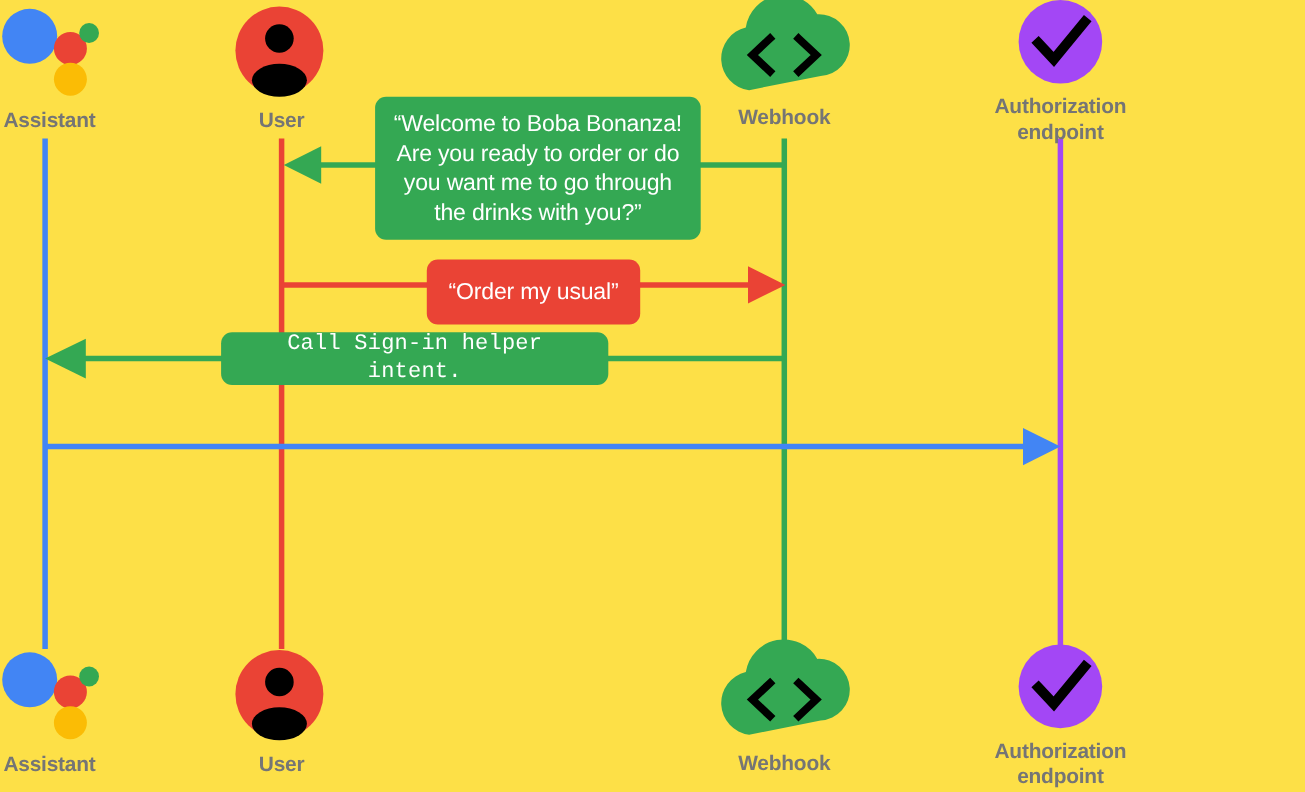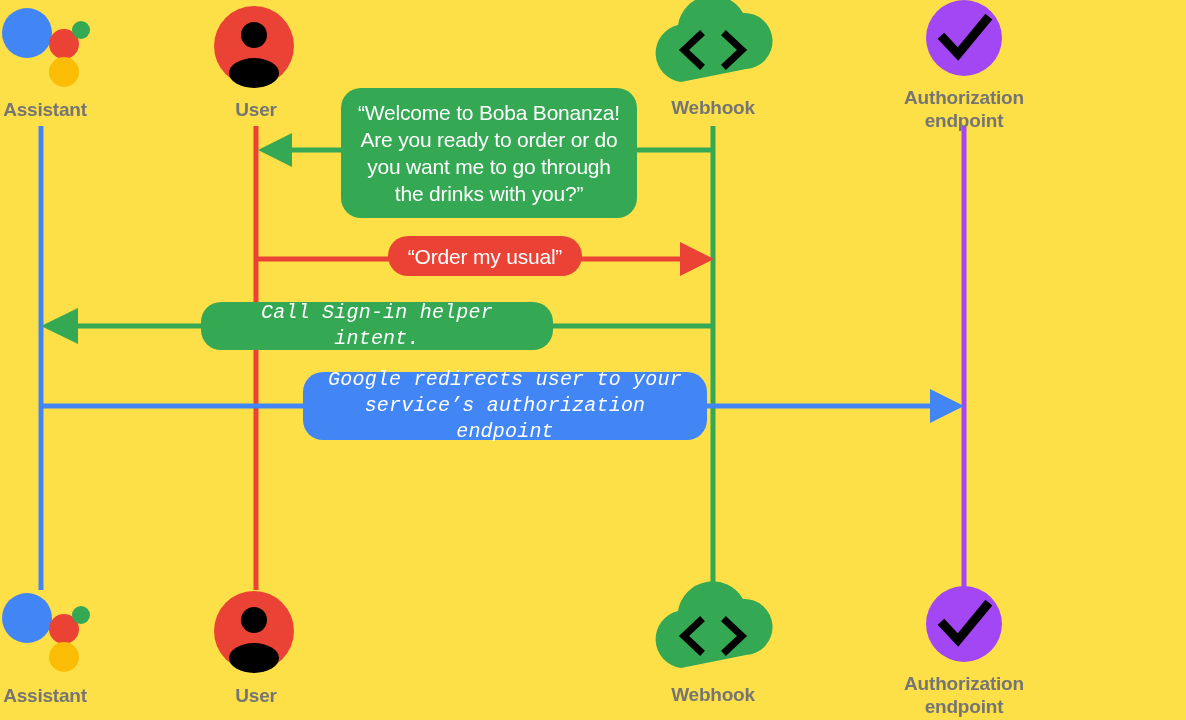--- a/index.html
+++ b/index.html
@@ -37,52 +37,51 @@
     letter-spacing: -0.2px;
     line-height: 23px;
     text-align: center;
     white-space: pre-line;
   }
   
   .bubble {
     position: absolute;
     box-sizing: border-box;
     color: #ffffff;
-    border-radius: 20px;
+    border-radius: 10px;
     display: flex;
     align-items: center;
     justify-content: center;
     text-align: center;
   }
   .bubble-text {
     display: block;
     width: 100%;
     white-space: pre-line;
   }
   .bubble.sans .bubble-text {
     font-family: "Liberation Sans", sans-serif;
     font-size: 21px;
     line-height: 27px;
     letter-spacing: -0.2px;
   }
   .bubble.mono .bubble-text {
     font-family: "Liberation Mono", monospace;
-    font-style: italic;
     font-size: 20px;
     line-height: 26px;
     letter-spacing: 0.2px;
   }
   
   #bubble-welcome {
     left: 341px; top: 88px; width: 296px; height: 130px;
     background: #34A853;
     padding: 8px 14px;
   }
   #bubble-order {
-    left: 388px; top: 236px; width: 194px; height: 40px;
+    left: 388px; top: 236px; width: 194px; height: 59px;
     background: #EA4335;
     padding: 4px 12px;
     text-align: center;
   }
   #bubble-signin {
     left: 201px; top: 302px; width: 352px; height: 48px;
     background: #34A853;
     padding: 4px 14px;
   }
   #bubble-redirect {
@@ -211,19 +210,15 @@
   </div>
 
   <div class="bubble sans" id="bubble-order">
     <span class="bubble-text">“Order my usual”</span>
   </div>
 
   <div class="bubble mono" id="bubble-signin">
     <span class="bubble-text">Call Sign-in helper intent.</span>
   </div>
 
-  <div class="bubble mono" id="bubble-redirect">
-    <span class="bubble-text">Google redirects user to your
-service’s authorization endpoint</span>
-  </div>
 
 
 </div>
 
 </body></html>

